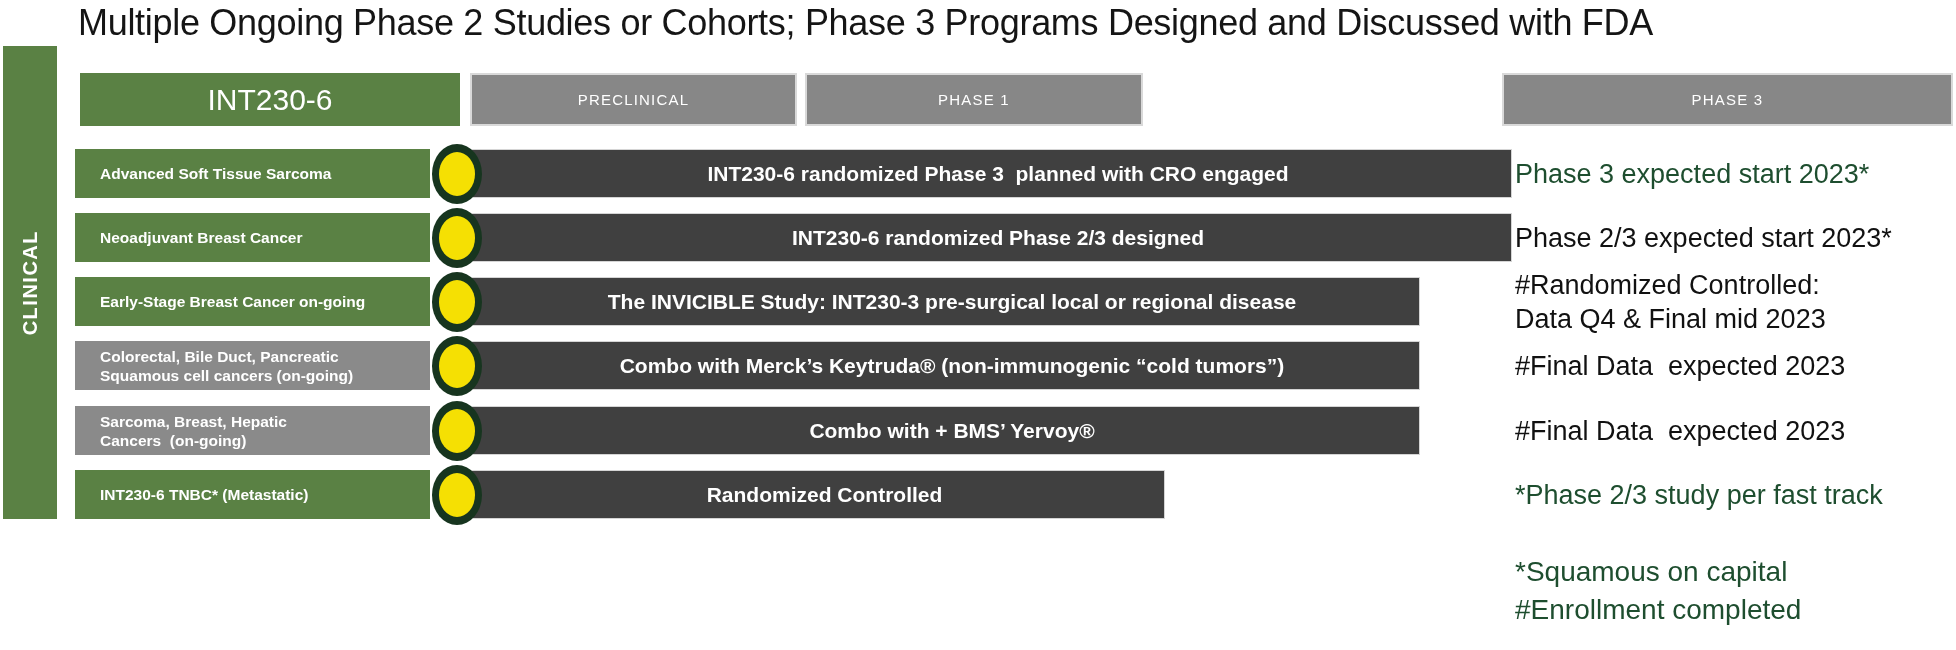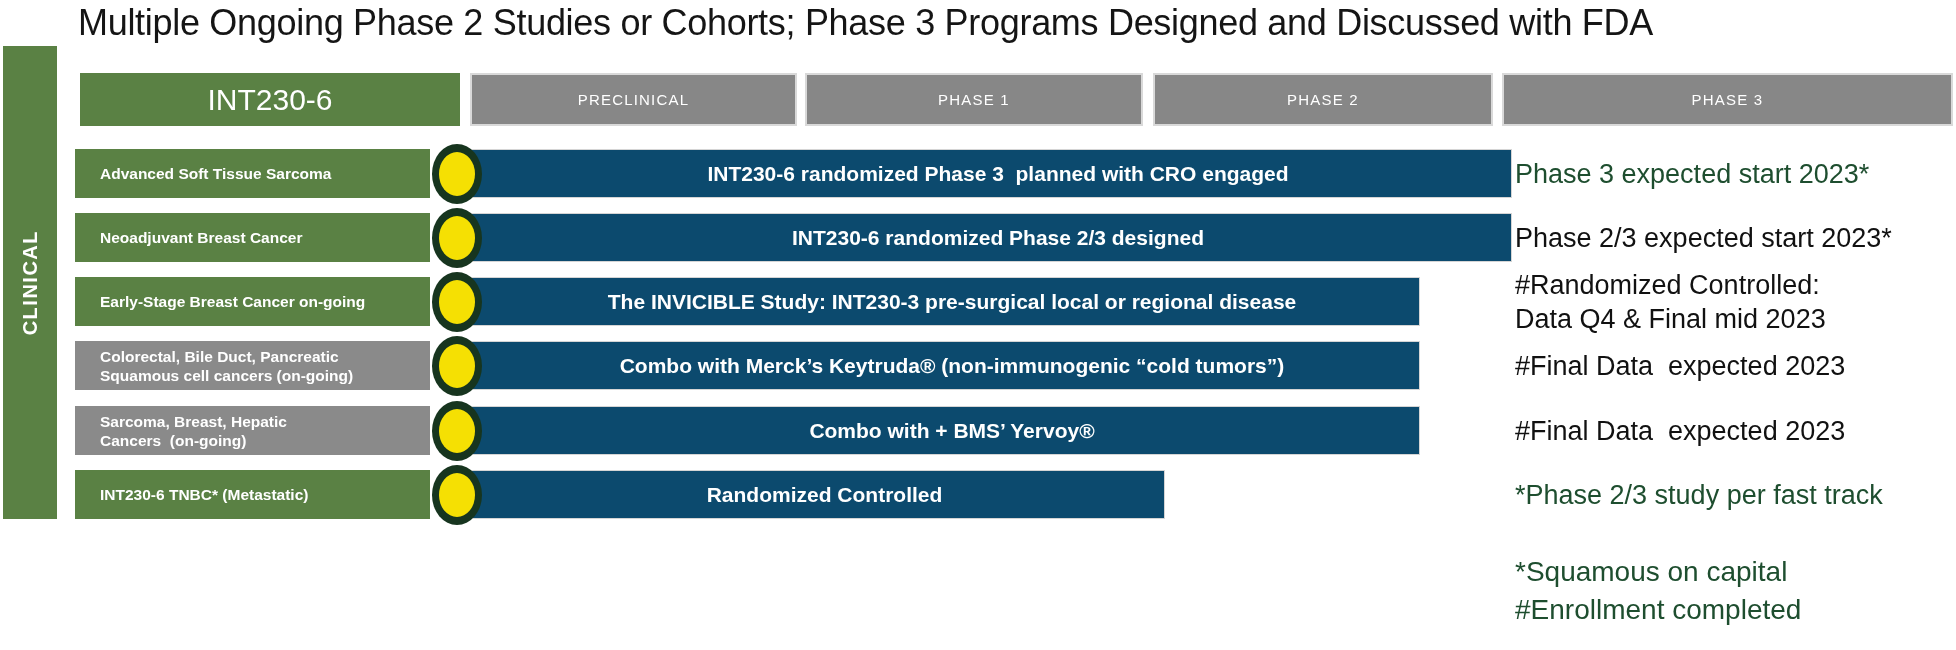--- a/index.html
+++ b/index.html
@@ -35,21 +35,21 @@
   .row { position:absolute; left:0; width:1956px; height:49px; }
   .label {
     position:absolute; left:75px; width:355px; height:49px; box-sizing:border-box;
     display:flex; align-items:center; padding-left:25px;
     color:#ffffff; font-size:15.5px; font-weight:700; line-height:19px; white-space:pre-wrap;
   }
   .label[data-variant="green"] { background:#5a8144; }
   .label[data-variant="gray"]  { background:#8a8a8a; }
   .bar {
     position:absolute; left:450px; height:49px; box-sizing:border-box;
-    background:#0c4a6e; border:1px solid #d5d5d5;
+    background:#404040; border:1px solid #d5d5d5;
     display:flex; align-items:center; justify-content:center;
   }
   .bar-text { color:#ffffff; font-size:21px; font-weight:600; white-space:pre-wrap; padding-left:34px; }
   .dot {
     position:absolute; left:432px; top:-5px; width:50px; height:60px; border-radius:50%;
     background:#17351f; display:flex; align-items:center; justify-content:center;
   }
   .dot-inner { width:36px; height:44px; border-radius:50%; background:#f5e003; }
   .status {
     position:absolute; left:1515px; top:0; height:49px;
@@ -78,23 +78,20 @@
   </div>
 
   <div class="hdr product">
     <span>INT230-6</span>
   </div>
   <div class="hdr phase p0">
     <span>PRECLINICAL</span>
   </div>
   <div class="hdr phase p1">
     <span>PHASE 1</span>
-  </div>
-  <div class="hdr phase p2">
-    <span>PHASE 2</span>
   </div>
   <div class="hdr phase p3">
     <span>PHASE 3</span>
   </div>
 
   <div class="row" style="top:149px">
     <div class="label" data-variant="green">
       <span>Advanced Soft Tissue Sarcoma</span>
     </div>
     <div class="bar" style="width: 1062px;">

